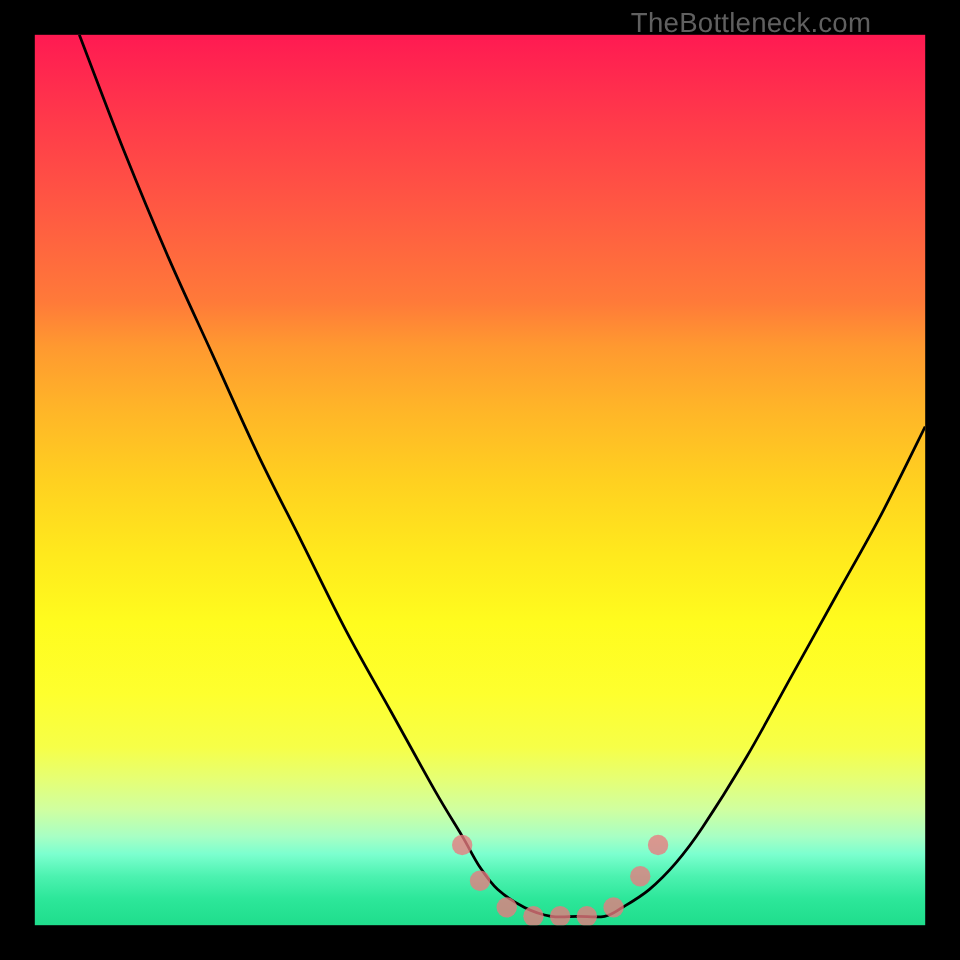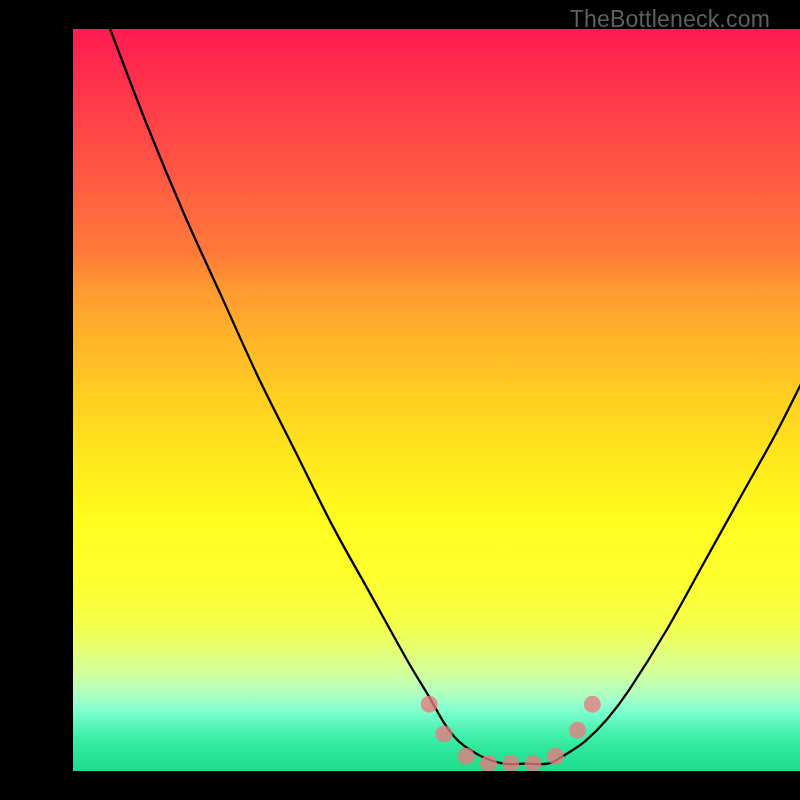--- a/index.html
+++ b/index.html
@@ -11,21 +11,20 @@
     overflow: hidden;
     font-family: Arial, Helvetica, sans-serif;
   }
   .frame {
     position: absolute;
     left: 0;
     top: 0;
     width: 736px;
     height: 800px;
     background: #000;
-    margin-left: 44px;
   }
   .plot-area {
     position: absolute;
     left: 29px;
     top: 29px;
     width: 742px;
     height: 742px;
     background: linear-gradient(to bottom,
       #ff1a52 0%,
       #ff3b4a 10%,

